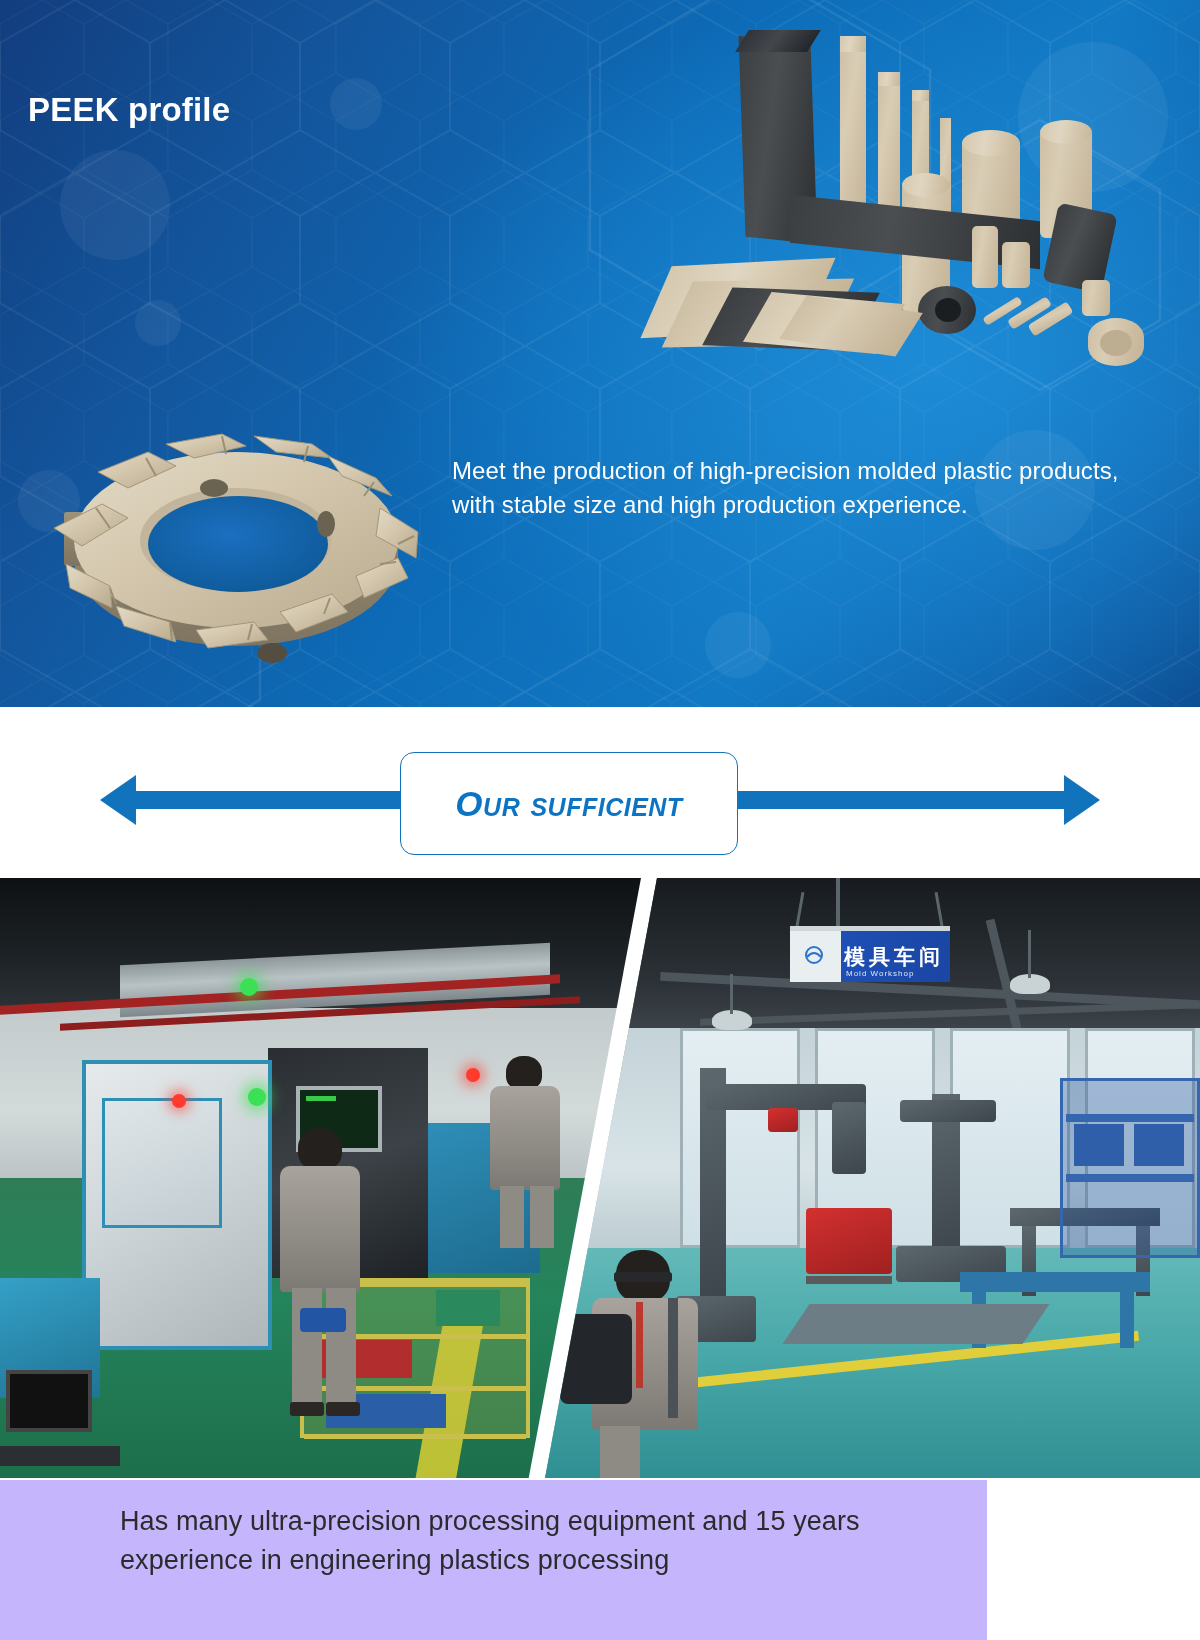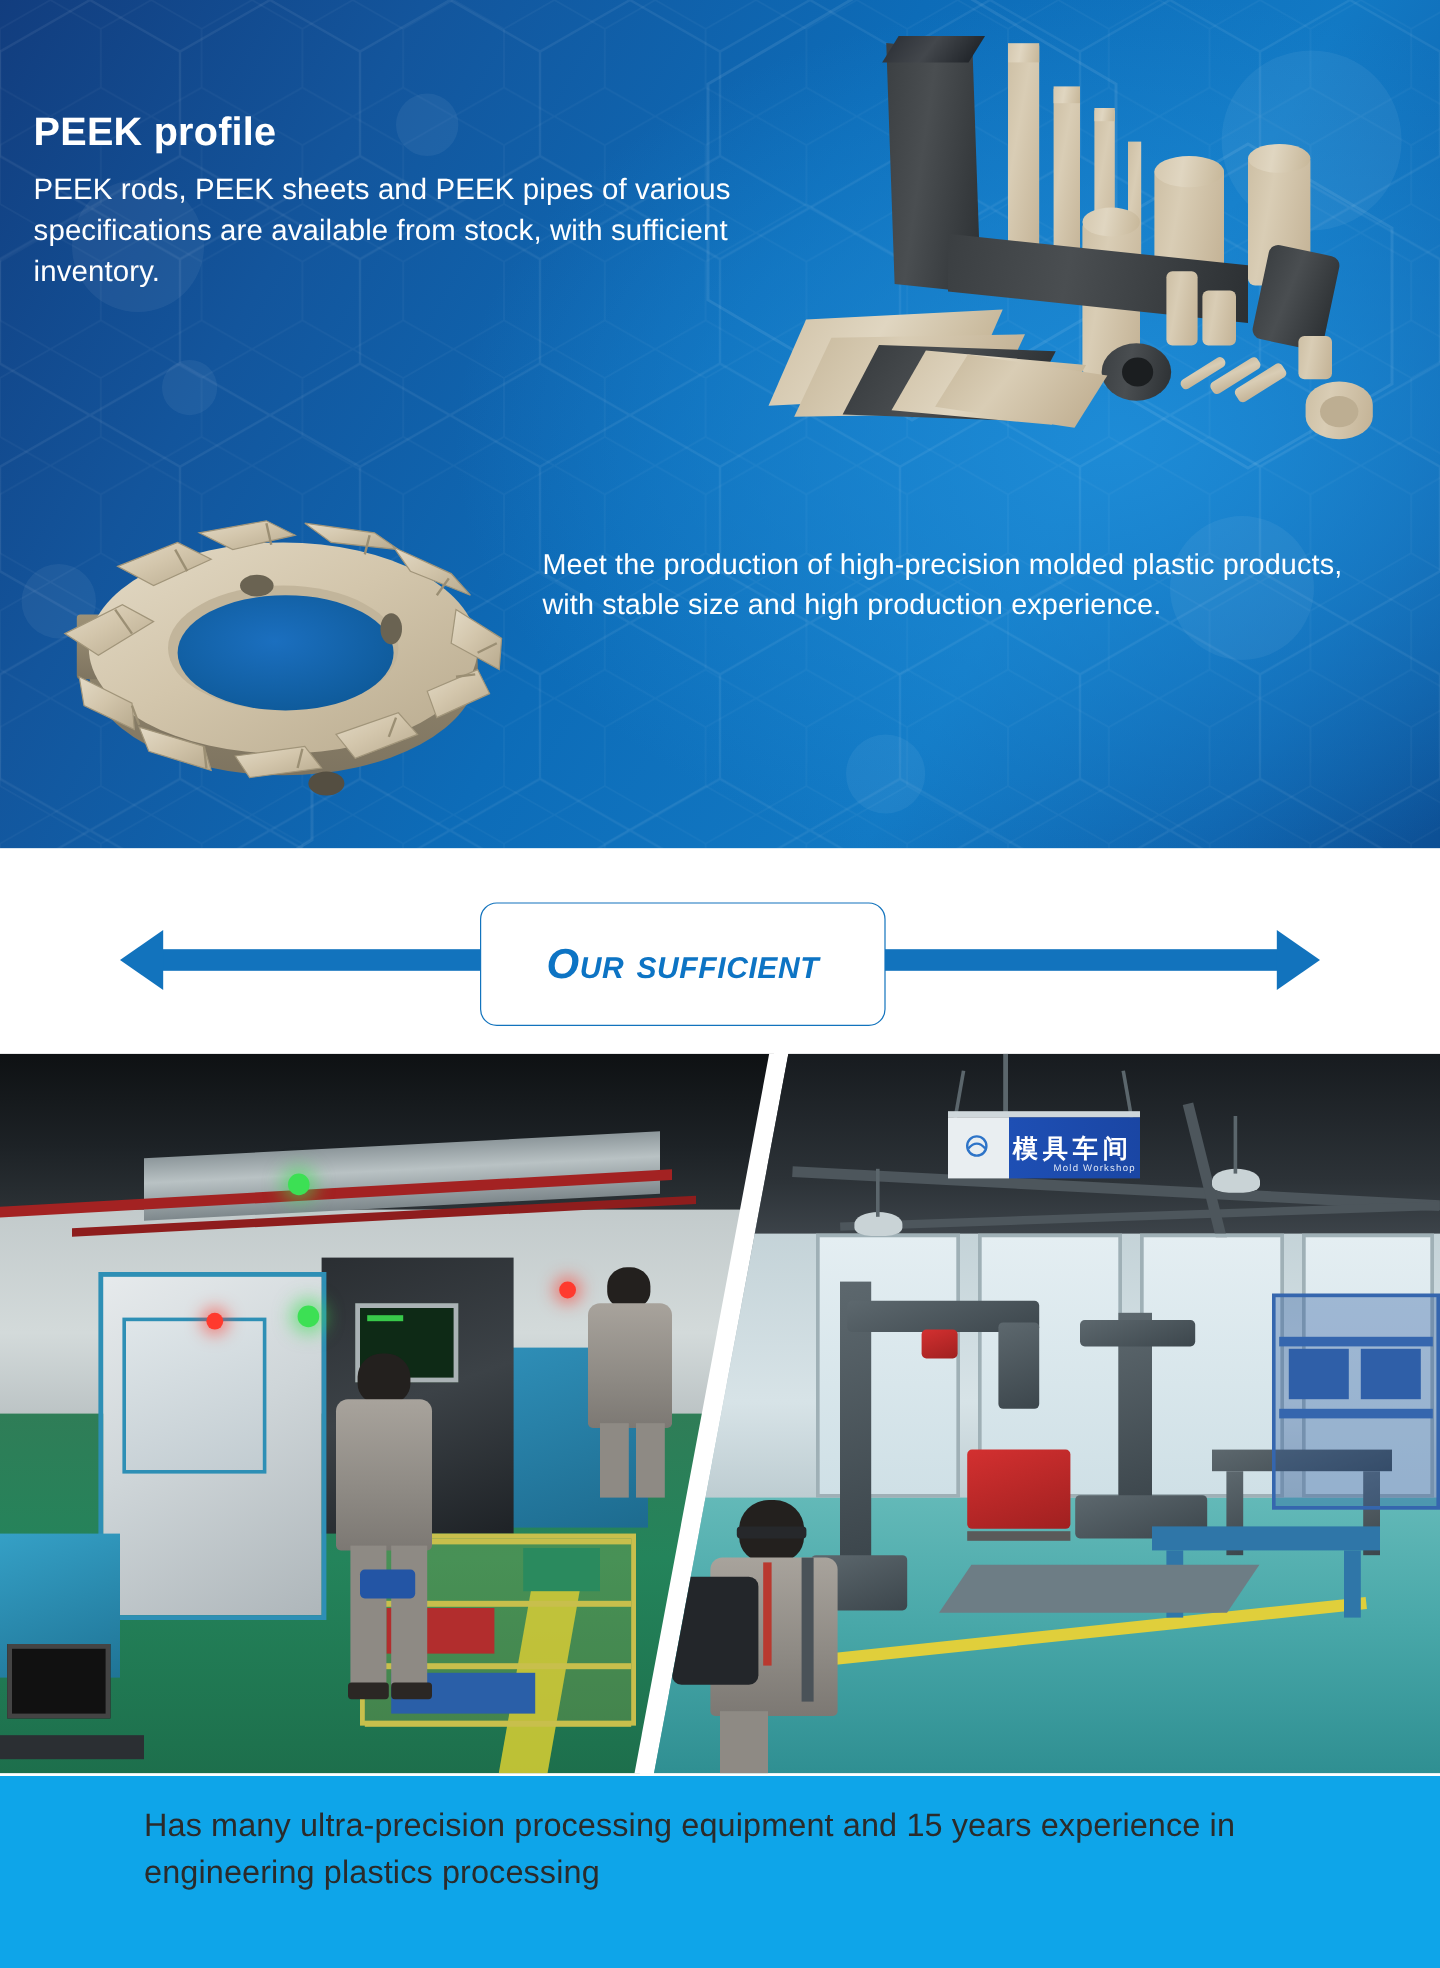--- a/index.html
+++ b/index.html
@@ -128,35 +128,35 @@
   .R-wall { position:absolute; left:0; top:140px; width:1200px; height:250px; background:linear-gradient(180deg,#c3d2d7 0%,#d7e3e7 60%,#b7c7cc 100%); }
   .R-floor { position:absolute; left:0; top:370px; width:1200px; height:230px; background:linear-gradient(180deg,#63b9b8 0%,#49a8a9 45%,#2f8f92 100%); }
   .R-yellow { position:absolute; left:620px; top:480px; width:520px; height:10px; background:#e0cf3b; transform:rotate(-6deg); }
   .R-sign {
     position:absolute; left:790px; top:48px; width:160px; height:56px;
     background:linear-gradient(90deg,#e9eef1 0%,#e9eef1 32%,#1e4fb4 32%,#1a46a4 100%);
     border-top:5px solid #cfd7db;
     display:flex; align-items:center;
   }
   .R-sign .cn { color:#fff; font-size:21px; letter-spacing:4px; margin-left:6px; font-weight:bold;}
-  .R-sign .en { color:#dfe6f5; font-size:8px; letter-spacing:1px; position:absolute; left:56px; bottom:4px;margin-left:32px; }
+  .R-sign .en { color:#dfe6f5; font-size:8px; letter-spacing:1px; position:absolute; left:56px; bottom:4px; }
   .R-sign .logo { width:48px; height:100%; display:flex; align-items:center; justify-content:center; }
   .R-rod { position:absolute; background:#5b666c; }
   .R-drill { position:absolute; background:linear-gradient(160deg,#5d686e,#3c464c); }
   .R-lamp { position:absolute; width:40px; height:20px; border-radius:50% 50% 35% 35%; background:#c9d3d6; }
   .R-rack { position:absolute; background:rgba(40,90,160,.35); border:3px solid #3566ae; }
   .R-red { position:absolute; background:linear-gradient(160deg,#d33030,#a02020); }
 
   .photo-divider-l { position:absolute; top:0; width:14px; height:600px; background:#fff;
     left:641px; transform:skewX(-10.6deg); transform-origin:top; }
 
   
   .caption {
-    position:absolute; left:0; top:1480px; width:1200px; height:160px;
-    background:#0ea5e9; padding:22px 120px 0 120px;
+    position:absolute; left:0; top:1480px; width:987px; height:160px;
+    background:#c4b5fd; padding:22px 120px 0 120px;
   }
   .caption p {
     font-size:27px; color:#2b2b2b; line-height:1.45; letter-spacing:.1px;
   }
 </style>
 </head>
 <body>
 
 <section class="hero">
 
@@ -296,21 +296,20 @@
         <ellipse cx="178" cy="88" rx="14" ry="9" fill="#6a6352"></ellipse>
         <ellipse cx="290" cy="124" rx="9" ry="13" fill="#6a6352"></ellipse>
         <ellipse cx="236" cy="253" rx="15" ry="10" fill="#544e41"></ellipse>
       </g>
     </svg>
   </div>
 
   <div class="blk03">
     <div class="blkbody">
       <div class="blk-title">PEEK profile</div>
-      <div class="blk-desc">PEEK rods, PEEK sheets and PEEK pipes of various specifications are available from stock, with sufficient inventory.</div>
     </div>
   </div>
 
   <div class="blk04">
     <div class="blkbody">
       <div class="blk-desc">Meet the production of high-precision molded plastic products, with stable size and high production experience.</div>
     </div>
   </div>
 </section>
 

